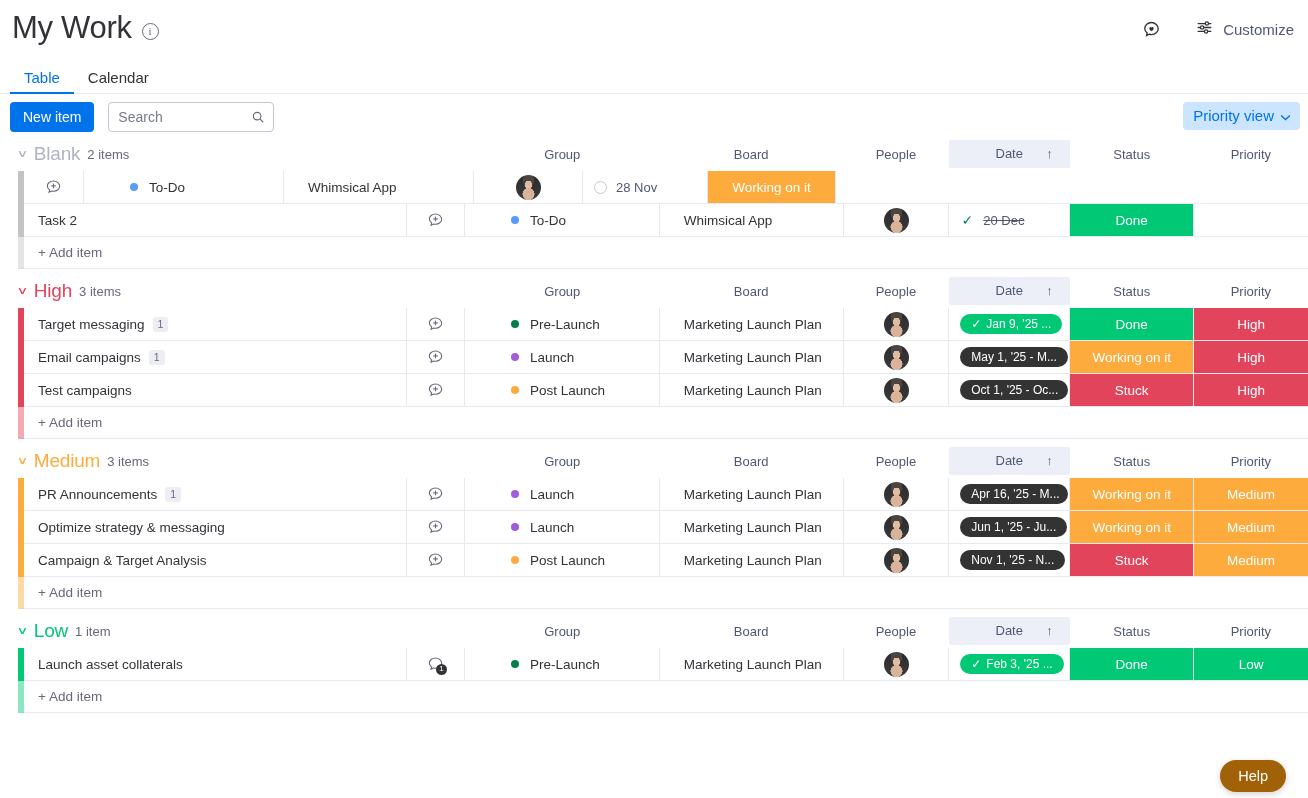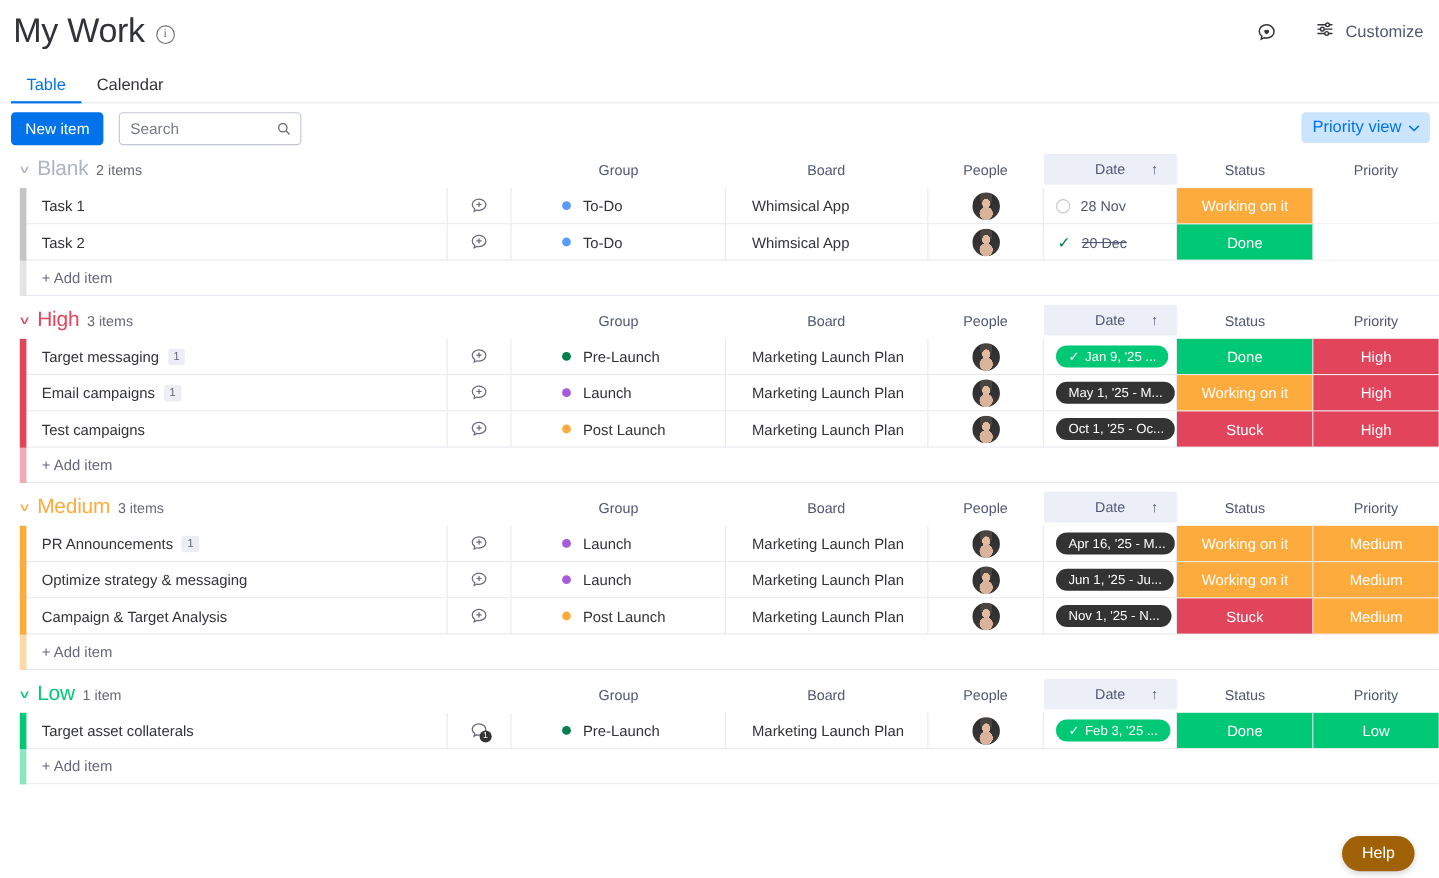--- a/index.html
+++ b/index.html
@@ -368,23 +368,20 @@
         <div class="ch ch-group">Group</div>
         <div class="ch ch-board">Board</div>
         <div class="ch ch-people">People</div>
         <div class="ch ch-date">Date<span class="sortarrow">↑</span></div>
         <div class="ch ch-status">Status</div>
         <div class="ch ch-prio">Priority</div>
       </div>
       <div class="rows">
         <div class="accent blank"></div>
         <div class="row">
-          <div class="cell c-name">
-            <span>Task 1</span>
-          </div>
           <div class="cell c-menu">
             <div class="bubble-ico"><svg width="19" height="19" viewBox="0 0 24 24" fill="none" stroke="#676879" stroke-width="1.4">
   <path d="M12 3.8c-4.3 0-7.8 2.8-7.8 6.3 0 2 1.1 3.7 2.8 4.9l-.6 3 3-1.6c.8.2 1.7.3 2.6.3 4.3 0 7.8-2.8 7.8-6.3S16.3 3.8 12 3.8z"></path>
   <line x1="12" y1="7" x2="12" y2="13"></line>
                 <line x1="9" y1="10" x2="15" y2="10"></line>
               </svg></div>
           </div>
           <div class="cell c-group">
             <span class="dot" style="background: rgb(87, 155, 252);"></span>
             <span>To-Do</span>
@@ -656,21 +653,21 @@
         <div class="ch ch-board">Board</div>
         <div class="ch ch-people">People</div>
         <div class="ch ch-date">Date<span class="sortarrow">↑</span></div>
         <div class="ch ch-status">Status</div>
         <div class="ch ch-prio">Priority</div>
       </div>
       <div class="rows">
         <div class="accent low"></div>
         <div class="row">
           <div class="cell c-name">
-            <span>Target asset collaterals</span>
+            <span>Launch asset collaterals</span>
           </div>
           <div class="cell c-menu">
             <div class="bubble-ico"><svg width="19" height="19" viewBox="0 0 24 24" fill="none" stroke="#676879" stroke-width="1.5">
   <path d="M12 3.8c-4.3 0-7.8 2.8-7.8 6.3 0 2 1.1 3.7 2.8 4.9l-.6 3 3-1.6c.8.2 1.7.3 2.6.3 4.3 0 7.8-2.8 7.8-6.3S16.3 3.8 12 3.8z"></path>
               </svg><span class="bub-badge">1</span></div>
           </div>
           <div class="cell c-group">
             <span class="dot" style="background: rgb(3, 127, 76);"></span>
             <span>Pre-Launch</span>
           </div>

